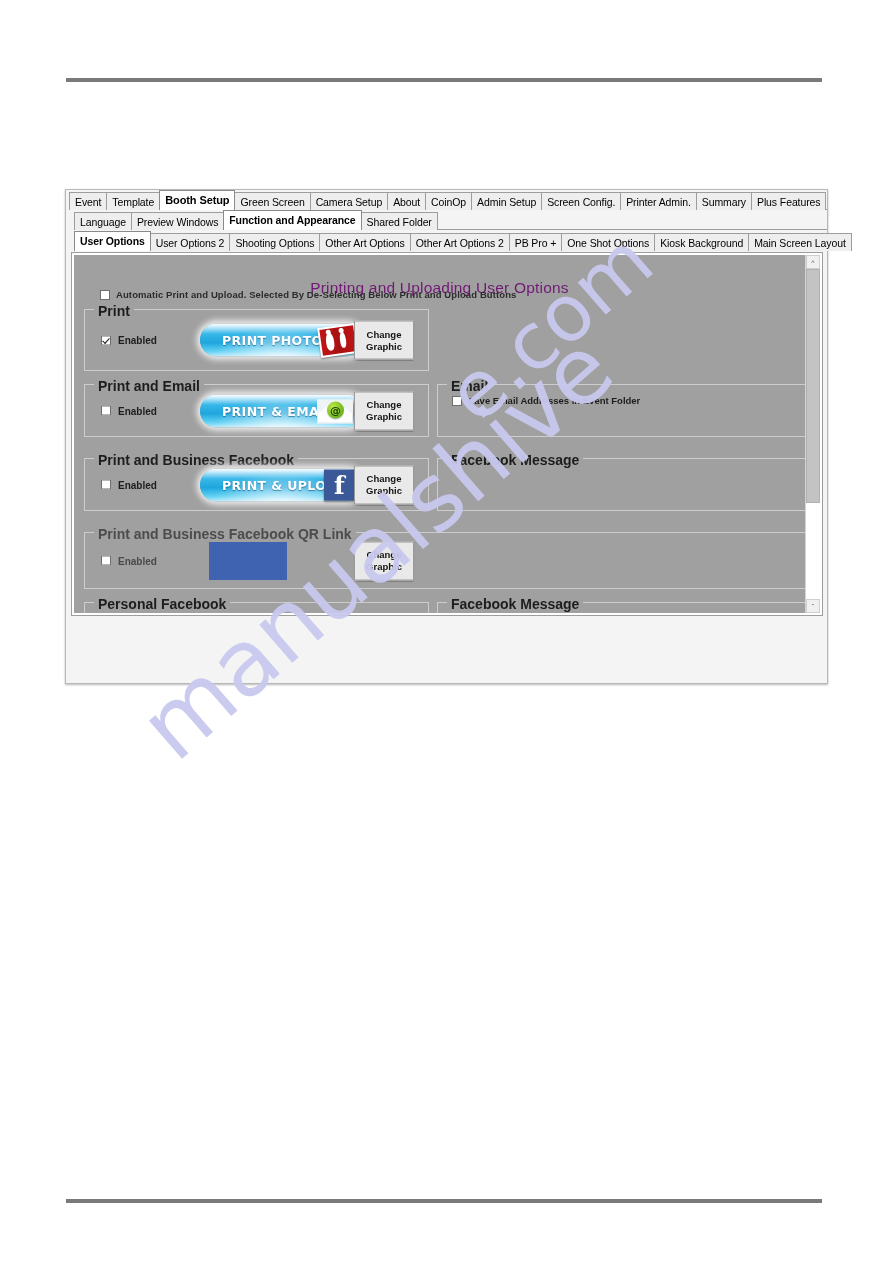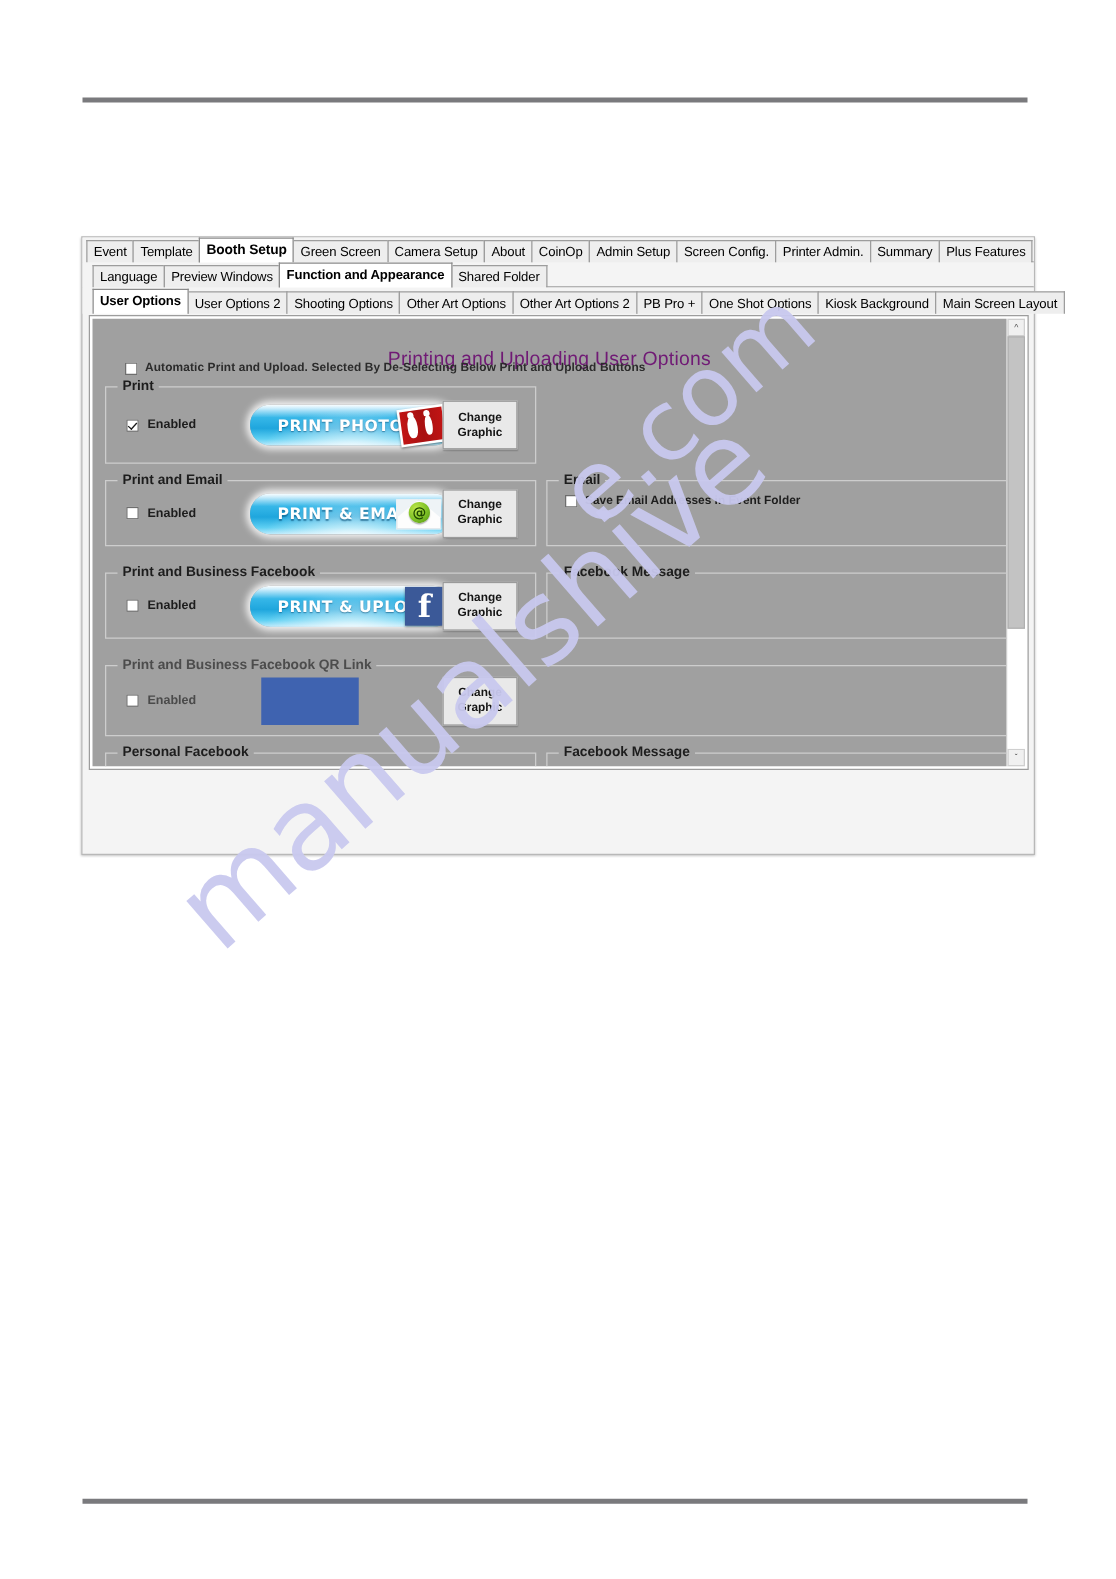--- a/index.html
+++ b/index.html
@@ -232,21 +232,21 @@
     position: absolute;
     border: 1px solid #cdcdcd;
     box-sizing: border-box;
   }
   .group > .glabel {
     position: absolute;
     top: -7px;
     left: 9px;
     background: #a0a0a0;
     padding: 0 4px;
-    font-size: 11px;
+    font-size: 14px;
     font-weight: bold;
     color: #1d1d1d;
     white-space: nowrap;
     text-align: center;
   }
   .glabel.dim { color: #4c4c4c; }
 
   .enabled-row {
     position: absolute;
     left: 16px;

